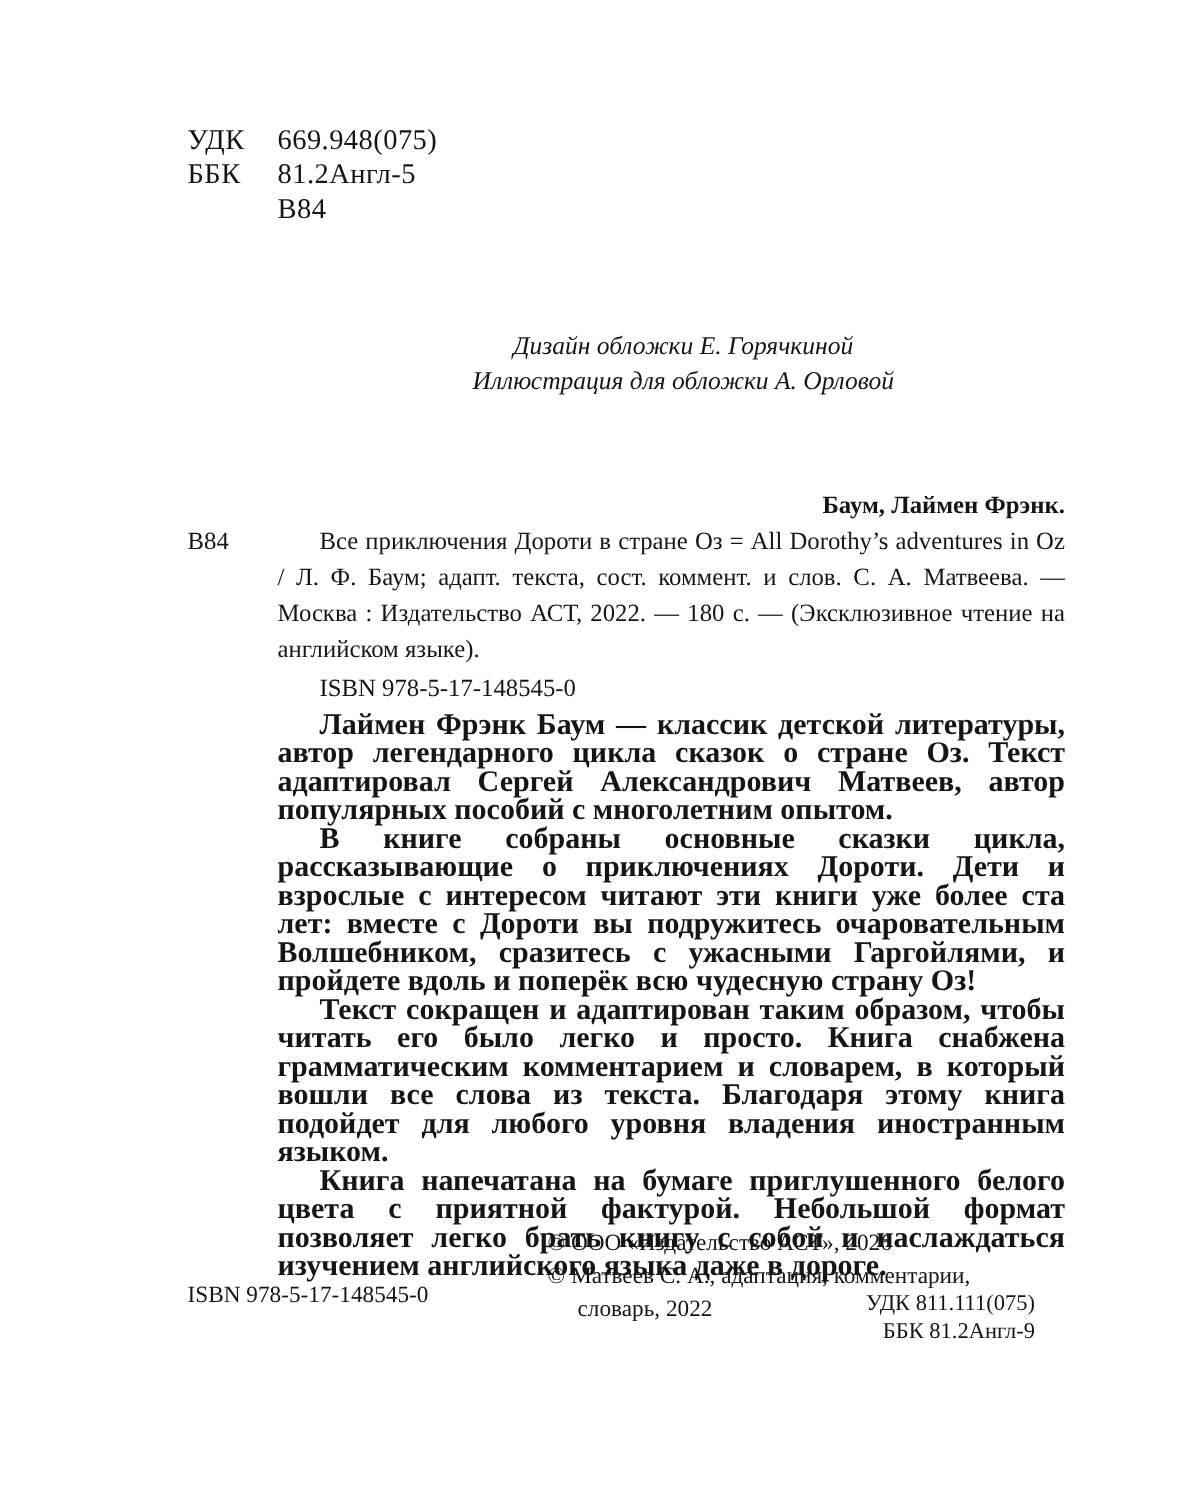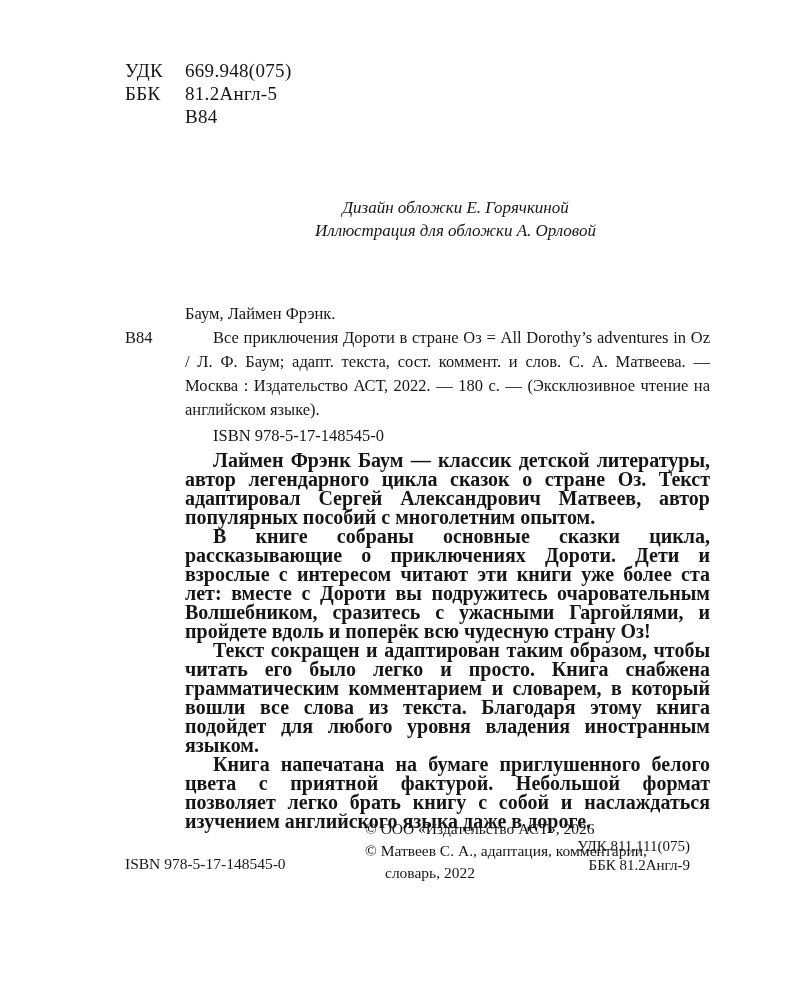--- a/index.html
+++ b/index.html
@@ -12,21 +12,21 @@
     width: 800px;
     height: 1000px;
     background: #ffffff;
     color: #151515;
     font-family: "Liberation Serif", "DejaVu Serif", serif;
     overflow: hidden;
     box-sizing: border-box;
   }
   .content {
     box-sizing: border-box;
-    padding: 59px 90px 0 125px; 
+    padding: 82px 90px 0 125px; 
   }
 
   
   .top-codes {
     font-size: 19px;
     line-height: 23px;
     letter-spacing: 0.3px;
   }
   .code-row { display: flex; }
   .code-label {
@@ -46,21 +46,22 @@
 
   
   .biblio {
     margin-top: 60px;
     margin-left: 60px; 
     font-size: 16.5px;
     line-height: 24px;
   }
   .biblio-author {
     margin: 0;
-    font-weight: normal;
+    font-weight: bold;
+    text-align: right;
   }
   .biblio-entry {
     position: relative;
   }
   .margin-code {
     position: absolute;
     left: -60px;
     top: 0;
   }
   .biblio-desc {

